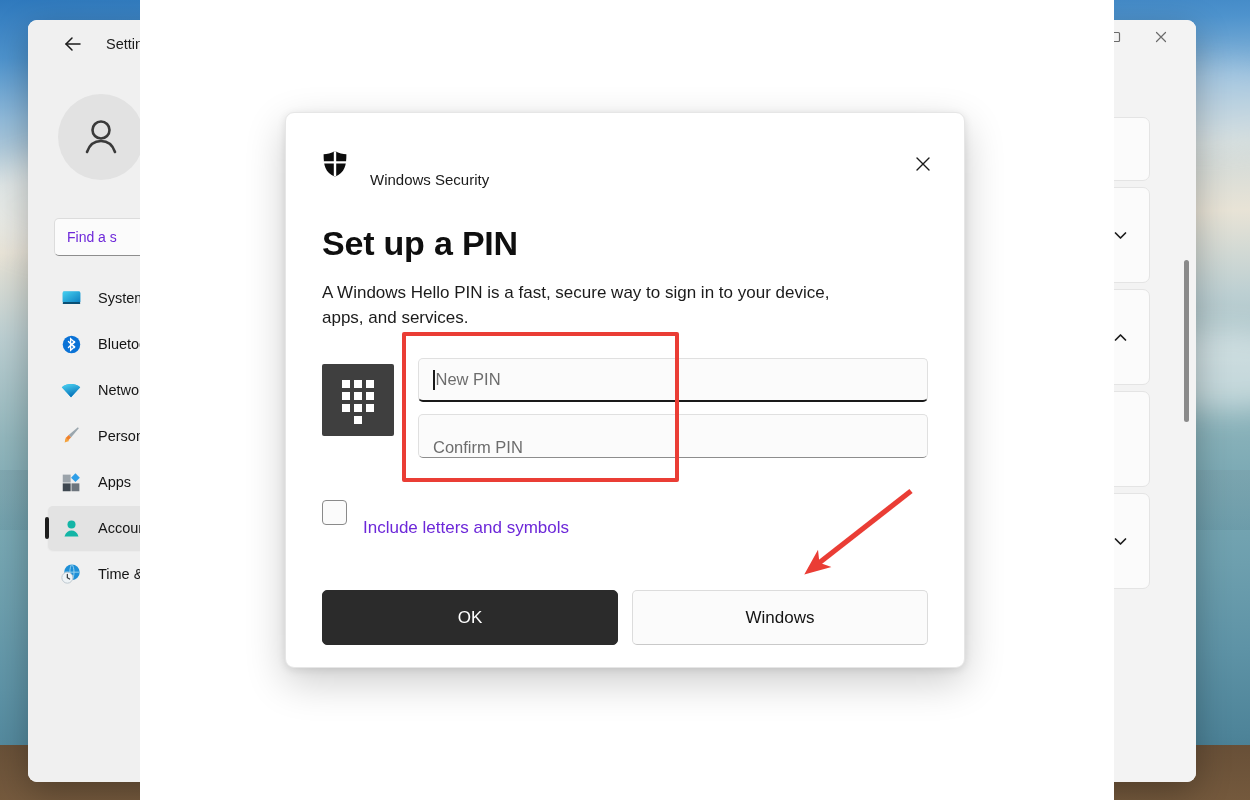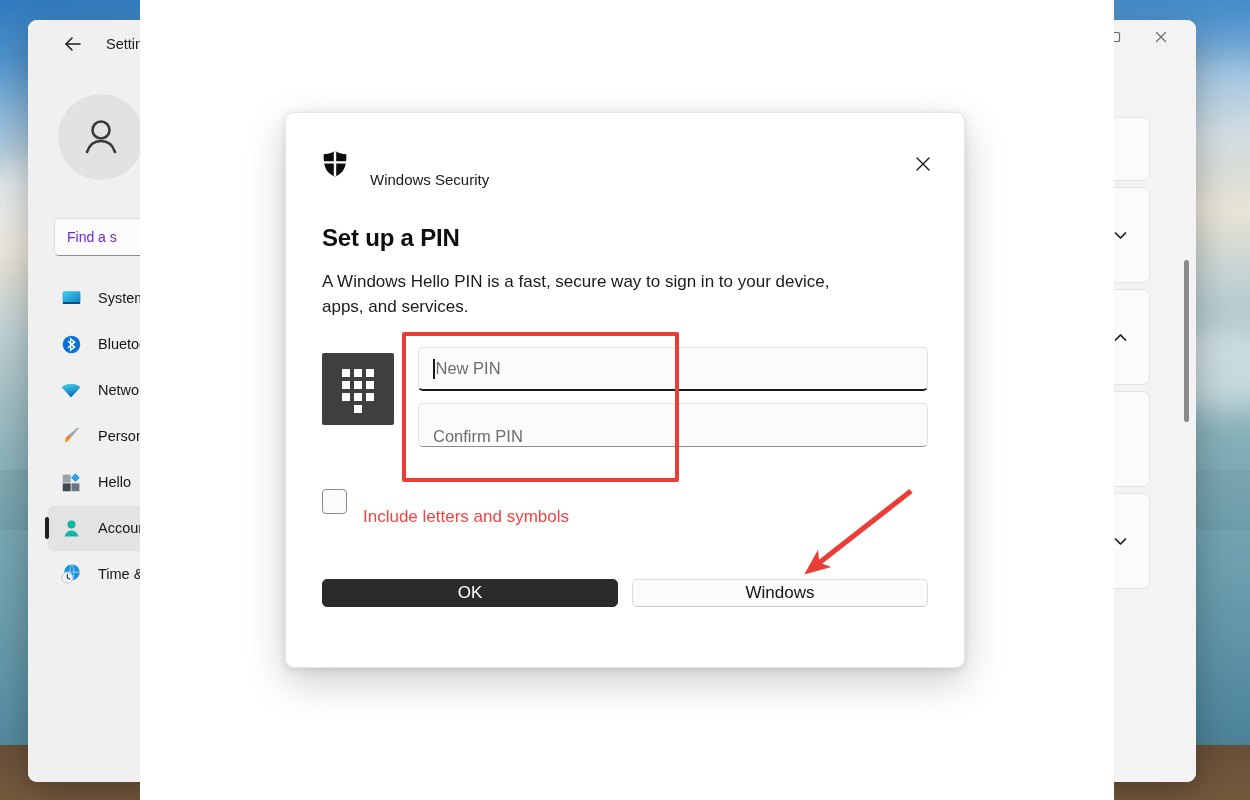--- a/index.html
+++ b/index.html
@@ -173,21 +173,21 @@
     gap: 22px;
   }
   .shield-ico { width: 26px; height: 28px; flex-shrink: 0; }
   .dlg-app-name { font-size: 15px; color: #1a1a1a; flex: 1; margin-top: 32px; }
   .dlg-close {
     width: 34px; height: 34px;
     display: flex; align-items: center; justify-content: center;
     color: #1a1a1a;
   }
   .dlg-title {
-    font-size: 24px; font-weight: bold; color: #0f0f0f;
+    font-size: 34px; font-weight: bold; color: #0f0f0f;
     padding: 36px 36px 0 36px; letter-spacing: -0.2px;
   }
   .dlg-desc {
     font-size: 17px; color: #1b1b1b; line-height: 1.45;
     padding: 18px 96px 0 36px;
   }
   .pin-row {
     display: flex; align-items: flex-start;
     padding: 28px 36px 8px 36px; gap: 24px;
   }
@@ -217,27 +217,27 @@
   .check-row {
     display: flex; align-items: center; gap: 16px;
     padding: 20px 36px 0 36px;
   }
   .checkbox {
     width: 25px; height: 25px;
     border: 1.3px solid #8a8a8a;
     border-radius: 4px; background: #fbfbfb;
     flex-shrink: 0;
   }
-  .check-label { font-size: 17px; color: #ef4444; margin-top: 32px; }
+  .check-label { font-size: 17px; color: #6d28d9; margin-top: 32px; }
   .dlg-buttons {
     display: flex; gap: 14px;
     padding: 52px 36px 0 36px;
   }
   .btn {
-    flex: 1; height: 28px;
+    flex: 1; height: 55px;
     display: flex; align-items: center; justify-content: center;
     border-radius: 5px; font-size: 17px;
   }
   .btn-primary { background: #2b2b2b; color: #ffffff; border: 1px solid #2b2b2b; }
   .btn-secondary { background: #fbfbfb; color: #141414; border: 1px solid #dcdcdc; border-bottom-color:#c9c9c9; }
 
   
   #annot-rect {
     position: absolute;
     left: 402px; top: 332px;
@@ -351,21 +351,21 @@
 
         <div class="nav-item">
           <span class="nav-ico">
             <svg width="21" height="21" viewBox="0 0 24 24">
               <rect x="2" y="3" width="9" height="9" fill="#9ba3aa"></rect>
               <rect x="2" y="13" width="9" height="9" fill="#3e4750"></rect>
               <rect x="12" y="13" width="9" height="9" fill="#6d757d"></rect>
               <path d="M16.5 1.5l5 5-5 5-5-5 5-5z" fill="#2f9fe8"></path>
             </svg>
           </span>
-          <span>Hello</span>
+          <span>Apps</span>
         </div>
 
         <div class="nav-item selected">
           <span class="nav-ico">
             <svg width="21" height="21" viewBox="0 0 24 24">
               <circle cx="12" cy="7.5" r="4.6" fill="#13b5a6"></circle>
               <path d="M4 21c1.4-4.6 4.5-6.8 8-6.8s6.6 2.2 8 6.8H4z" fill="#13b5a6"></path>
             </svg>
           </span>
           <span>Accounts</span>

